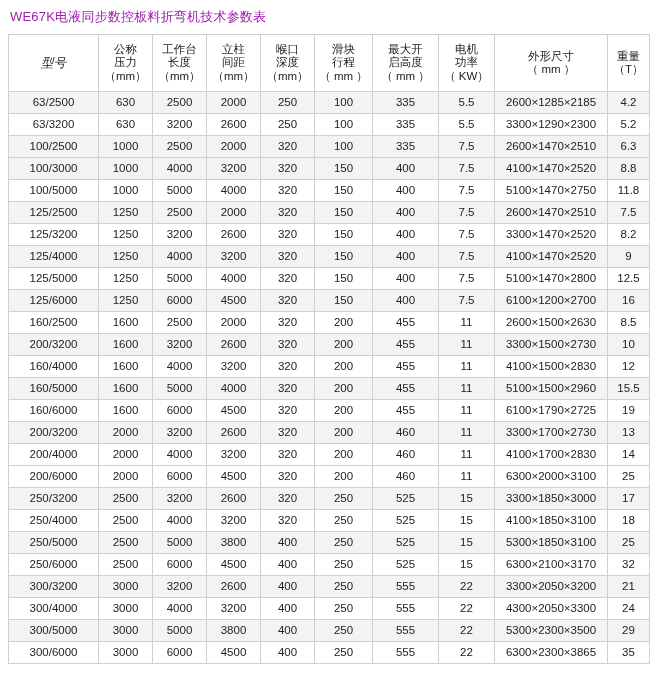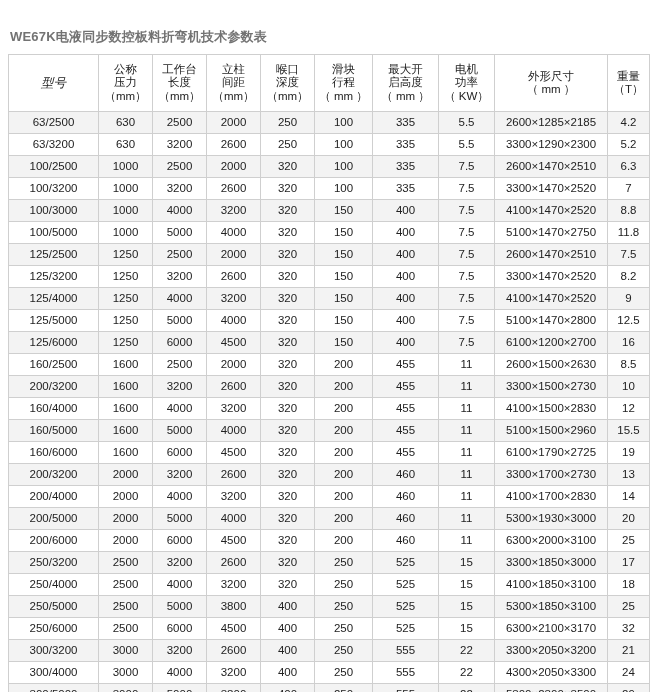--- a/index.html
+++ b/index.html
@@ -14,23 +14,23 @@
     color: #000000;
     overflow: hidden;
   }
   .page {
     width: 657px;
     box-sizing: border-box;
     padding: 8px 8px 0 8px;
   }
   .doc-title {
     font-size: 13px;
-    font-weight: bold;
-    color: #737373;
-    margin: 20px 0 8px 2px;
+    font-weight: normal;
+    color: #a21caf;
+    margin: 0 0 8px 2px;
     letter-spacing: 0.2px;
   }
   table.spec {
     border-collapse: collapse;
     width: 641px;
     table-layout: fixed;
     margin: 0 auto;
   }
   table.spec th, table.spec td {
     border: 1px solid #cfcfcf;
@@ -174,32 +174,20 @@
           <td>1000</td>
           <td>2500</td>
           <td>2000</td>
           <td>320</td>
           <td>100</td>
           <td>335</td>
           <td>7.5</td>
           <td>2600×1470×2510</td>
           <td>6.3</td>
         </tr>
-        <tr class="even">
-          <td>100/3200</td>
-          <td>1000</td>
-          <td>3200</td>
-          <td>2600</td>
-          <td>320</td>
-          <td>100</td>
-          <td>335</td>
-          <td>7.5</td>
-          <td>3300×1470×2520</td>
-          <td>7</td>
-        </tr>
         <tr class="odd">
           <td>100/3000</td>
           <td>1000</td>
           <td>4000</td>
           <td>3200</td>
           <td>320</td>
           <td>150</td>
           <td>400</td>
           <td>7.5</td>
           <td>4100×1470×2520</td>
@@ -353,32 +341,20 @@
           <td>200/4000</td>
           <td>2000</td>
           <td>4000</td>
           <td>3200</td>
           <td>320</td>
           <td>200</td>
           <td>460</td>
           <td>11</td>
           <td>4100×1700×2830</td>
           <td>14</td>
-        </tr>
-        <tr class="odd">
-          <td>200/5000</td>
-          <td>2000</td>
-          <td>5000</td>
-          <td>4000</td>
-          <td>320</td>
-          <td>200</td>
-          <td>460</td>
-          <td>11</td>
-          <td>5300×1930×3000</td>
-          <td>20</td>
         </tr>
         <tr class="even">
           <td>200/6000</td>
           <td>2000</td>
           <td>6000</td>
           <td>4500</td>
           <td>320</td>
           <td>200</td>
           <td>460</td>
           <td>11</td>

